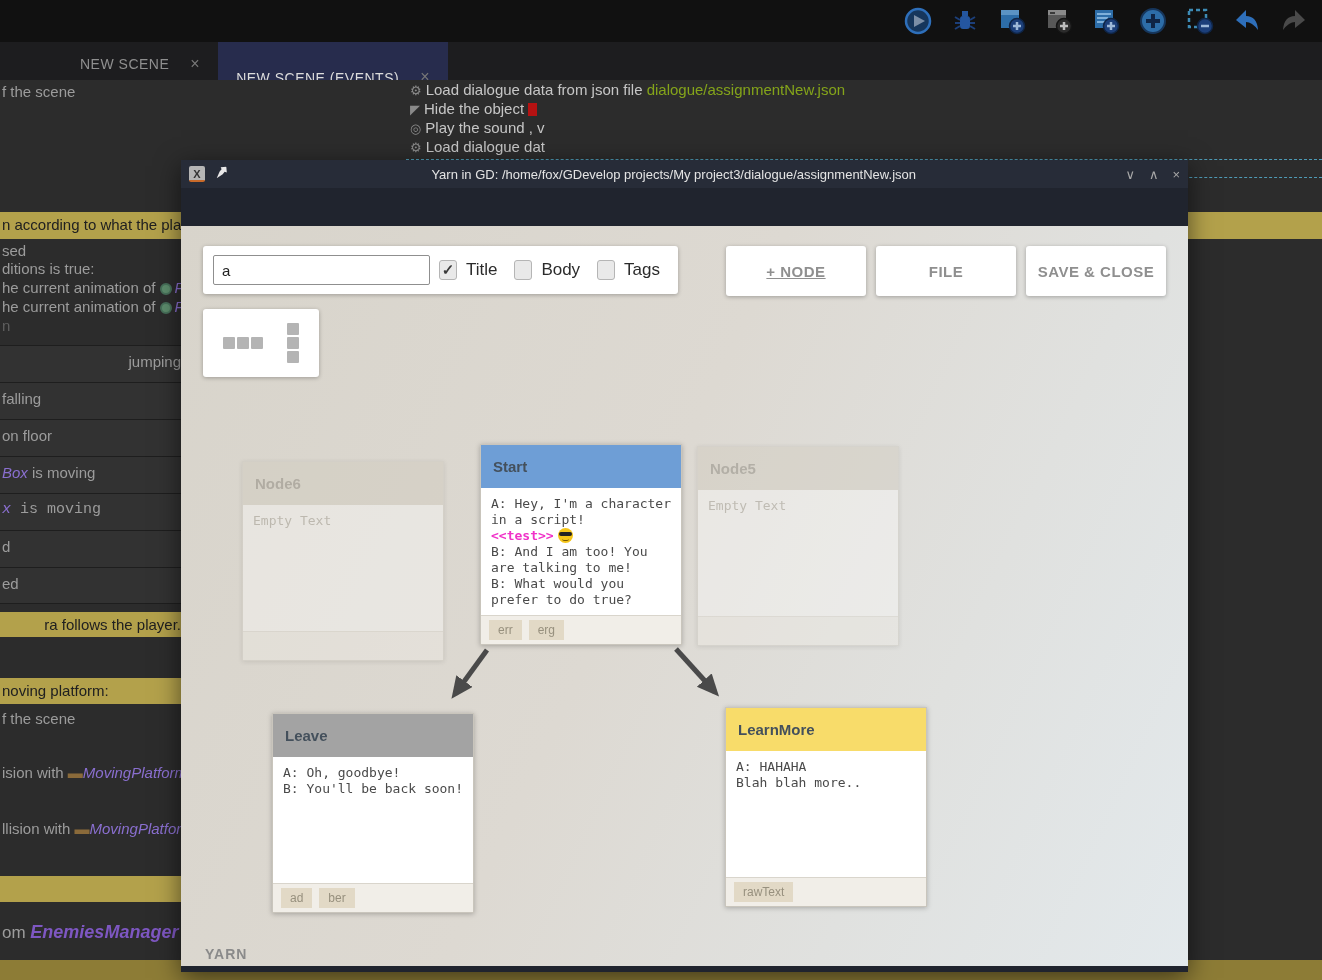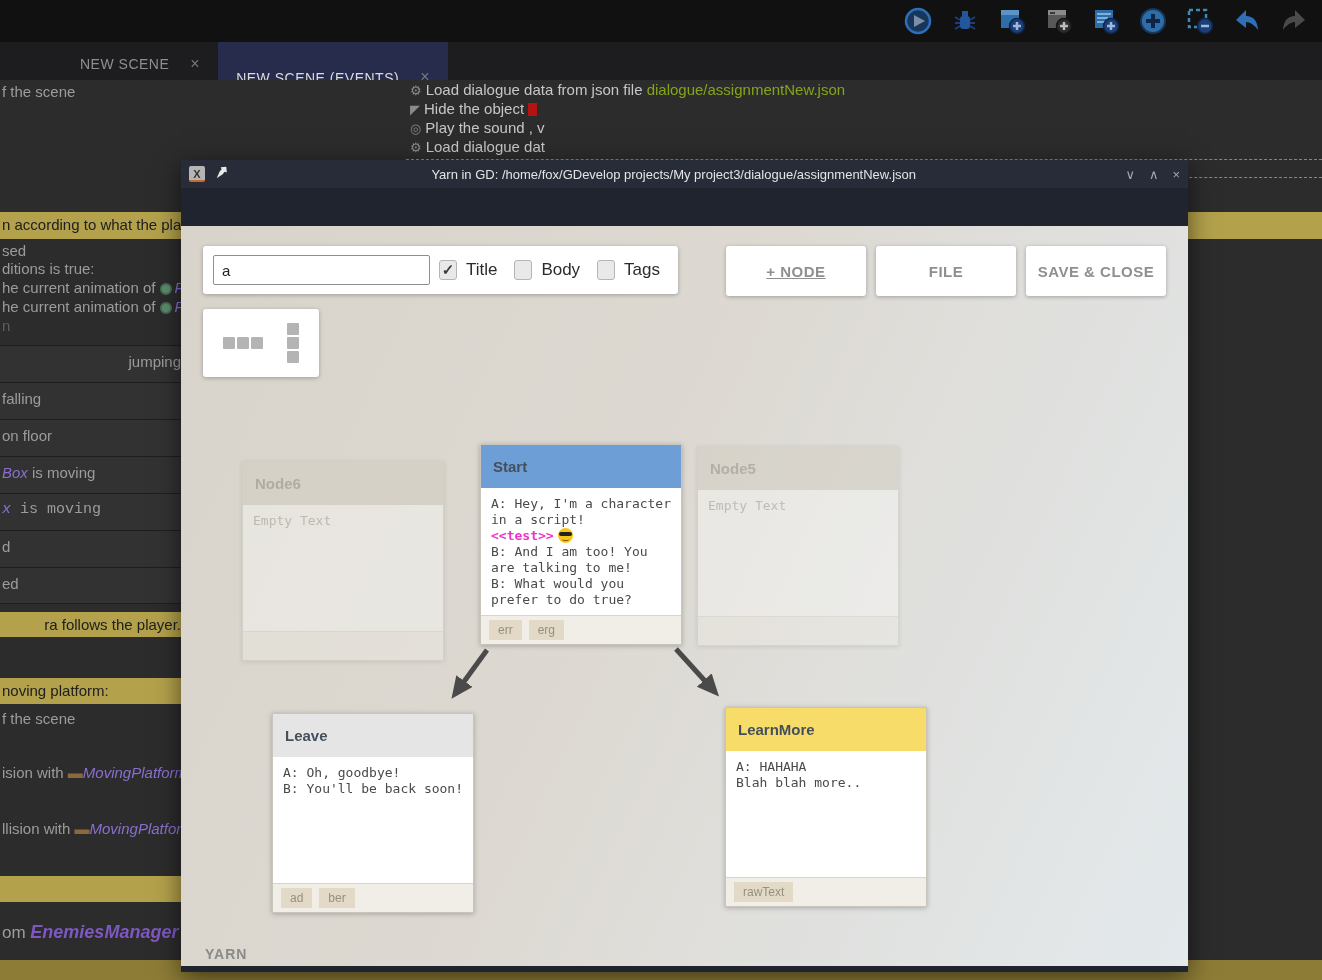--- a/index.html
+++ b/index.html
@@ -102,21 +102,21 @@
                   line-height:16px; color:#4a4a4a; white-space:pre-wrap; }
   .ynode .nfoot { position:absolute; left:0; bottom:0; width:100%; height:29px; background:#f1eee8;
                   border-top:1px solid #d9d5cc; display:flex; align-items:center; gap:7px; padding:0 8px; }
   .chip { background:#e2d9c6; border-radius:0; padding:3px 9px; font-size:12px; color:#97907e; }
   .ghost { opacity:.38; }
   .ghost .nhead { background:#cfc9bb; color:#6f6a5e; }
   .ghost .nbody { color:#8f8a7e; }
   #node-start { left:299px; top:218px; height:201px; } #node-start .nhead { background:#6e9ed6; }
   #node-node6 { left:61px;  top:235px; }
   #node-node5 { left:516px; top:220px; }
-  #node-leave { left:91px;  top:487px; } #node-leave .nhead { background:#e5e5e5; }
+  #node-leave { left:91px;  top:487px; } #node-leave .nhead { background:#a3a3a3; }
   #node-learnmore { left:544px; top:481px; } #node-learnmore .nhead { background:#f8dc6a; }
   .cmdline { color:#f032c8; font-weight:bold;margin-top:10px; }
   .emoji { display:inline-block; width:15px; height:15px; border-radius:50%; background:#f5c518;
            position:relative; vertical-align:-3px; margin-left:4px; }
   .emoji::before { content:""; position:absolute; left:1px; right:1px; top:4px; height:4px;
                    background:#222; border-radius:2px; }
   .emoji::after { content:""; position:absolute; left:4px; right:4px; bottom:2px; height:3px;
                   border-bottom:1.5px solid #7a5b00; border-radius:50%; }
 
   #arrows { position:absolute; left:0; top:0; width:1007px; height:740px; pointer-events:none; }

